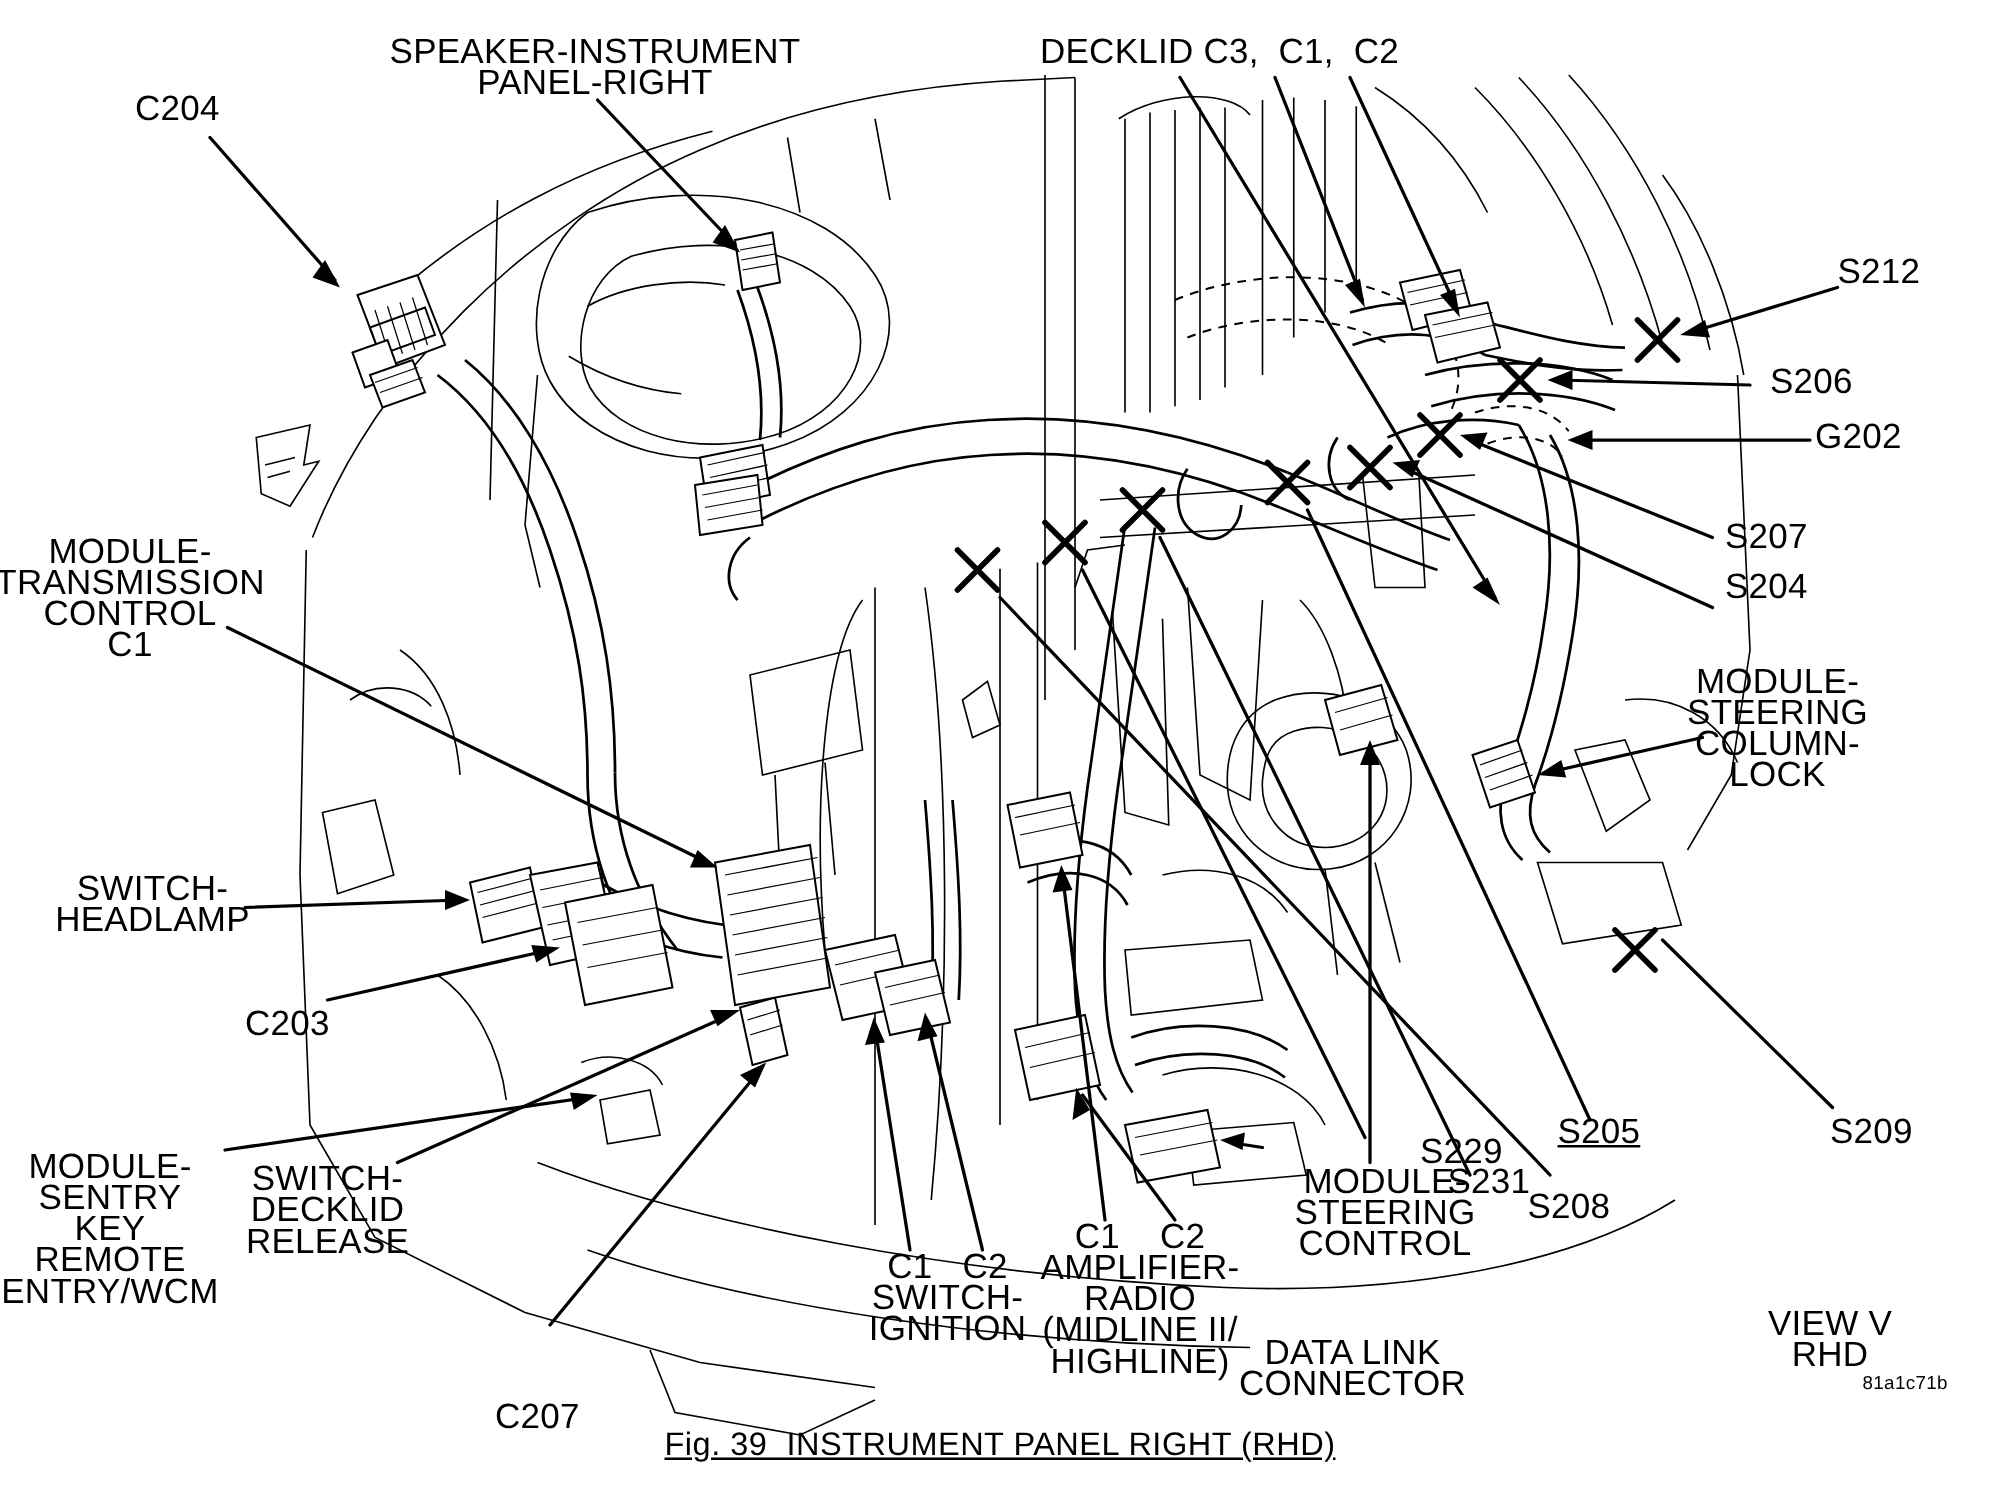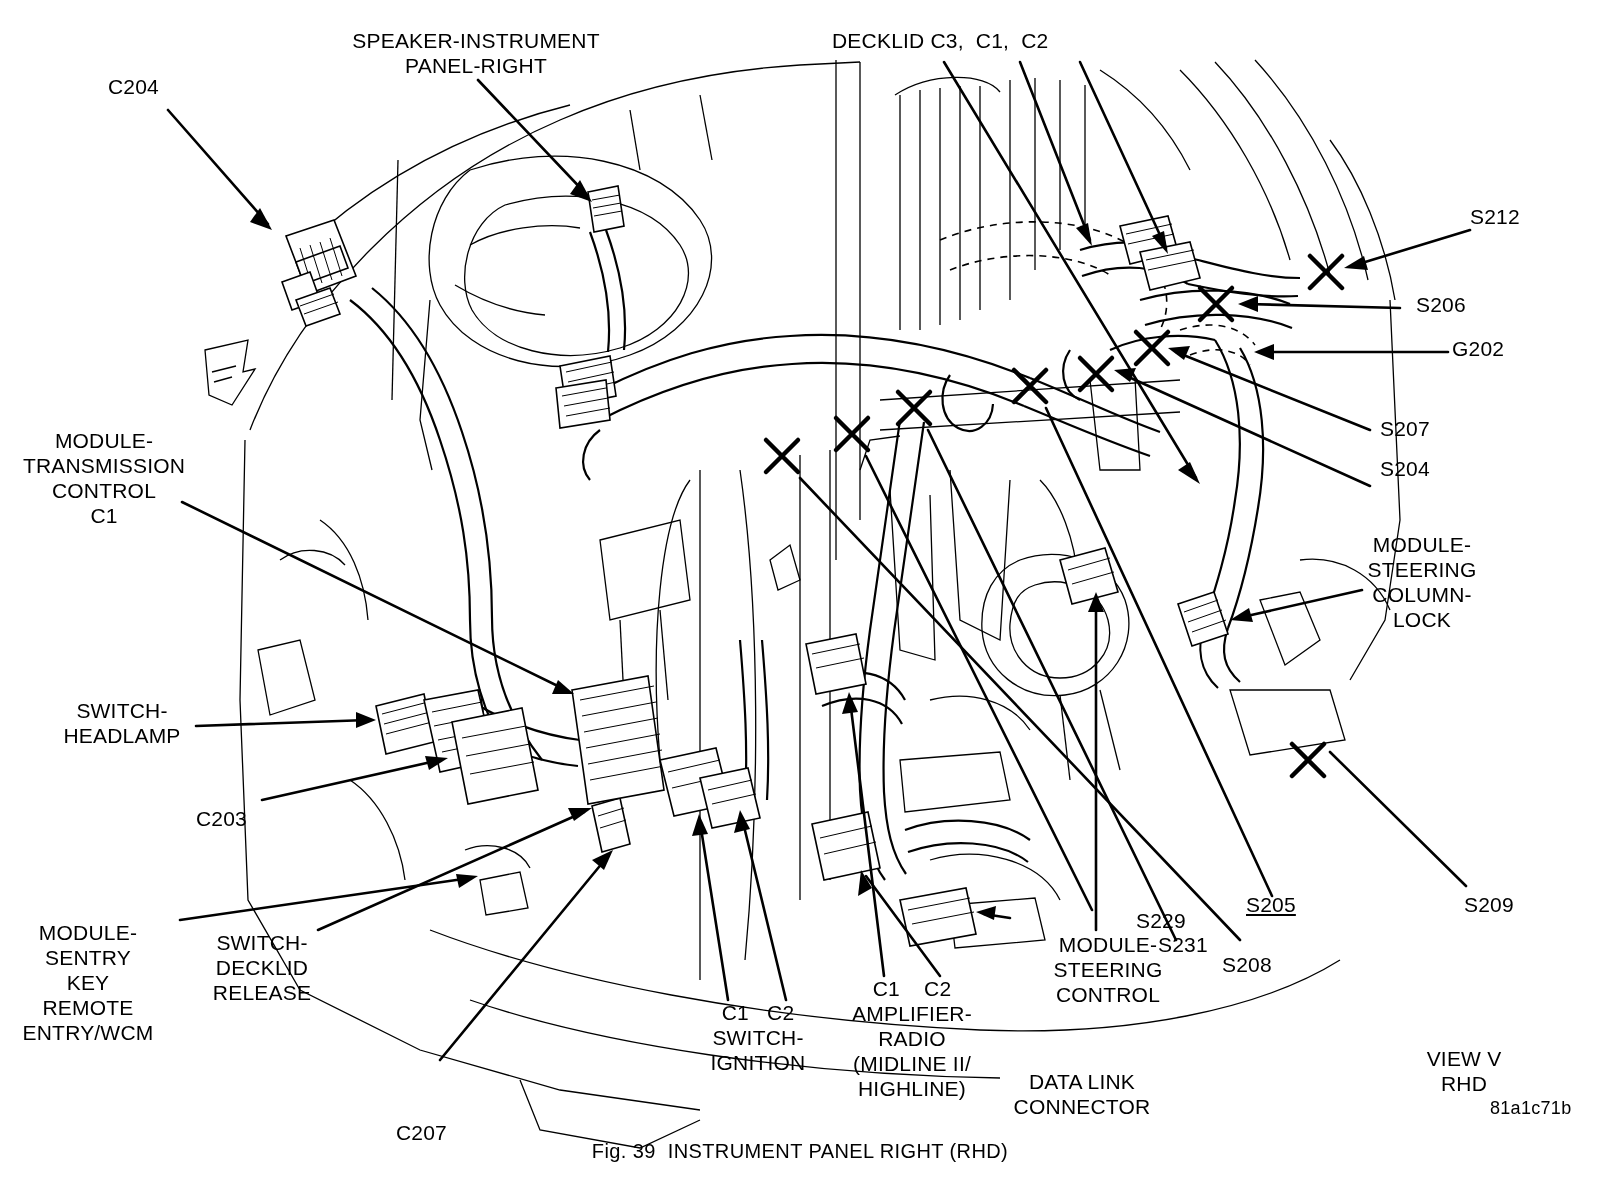--- a/index.html
+++ b/index.html
@@ -17,40 +17,41 @@
   }
   #diagram-root {
     position: absolute;
     left: 0; top: 0;
     width: 1600px;
     height: 1200px;
   }
   .label {
     position: absolute;
     font-family: "Liberation Sans", sans-serif;
-    font-size: 21px;
+    font-size: 28px;
     line-height: 25px;
     font-weight: 400;
     letter-spacing: 0.2px;
     white-space: pre;
     color: #000;
   }
   .label.center { text-align: center; transform: translateX(-50%); }
   .label.left   { text-align: left; }
   .caption {
     position: absolute;
-    font-size: 20px;
+    font-size: 26px;
     letter-spacing: 0.4px;
     white-space: pre;
     text-align: center;
     transform: translateX(-50%);
+    text-decoration: underline;
   }
   .figcode {
     position: absolute;
-    font-size: 18px;
+    font-size: 15px;
     letter-spacing: 0.3px;
     white-space: pre;
   }
   svg { display: block; }
   .ln { fill: none; stroke: #000; stroke-width: 2.2; }
   .ln-thin { fill: none; stroke: #000; stroke-width: 1.3; }
   .ln-hair { fill: none; stroke: #000; stroke-width: 1; }
   .ln-dash { fill: none; stroke: #000; stroke-width: 1.6; stroke-dasharray: 7 6; }
   .lead { fill: none; stroke: #000; stroke-width: 2.6; stroke-linecap: round; }
   .splice { fill: none; stroke: #000; stroke-width: 4.5; stroke-linecap: round; }

